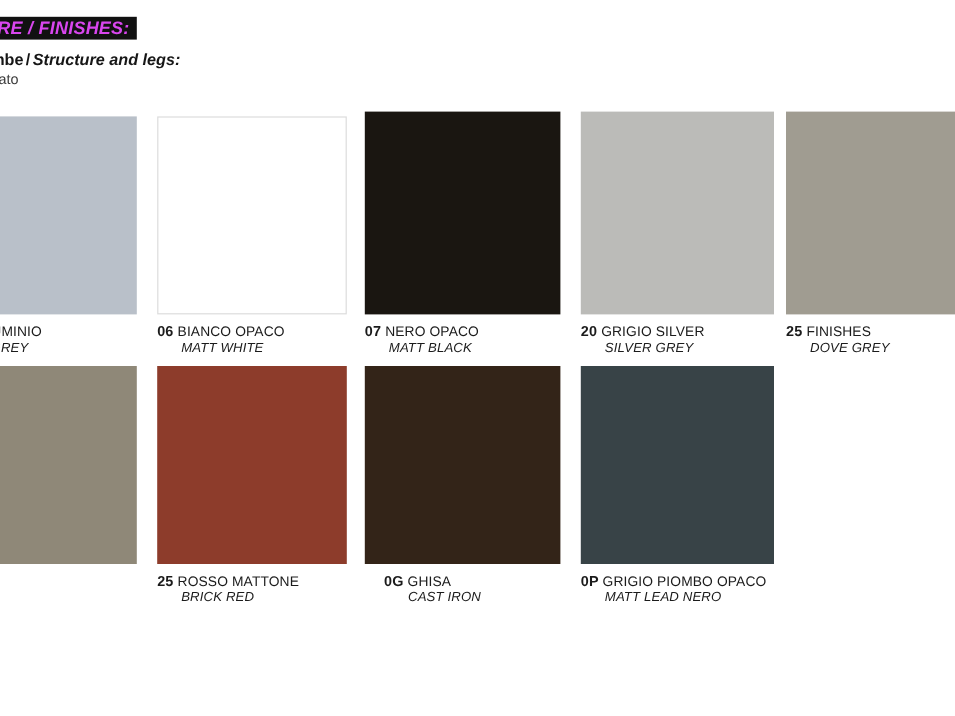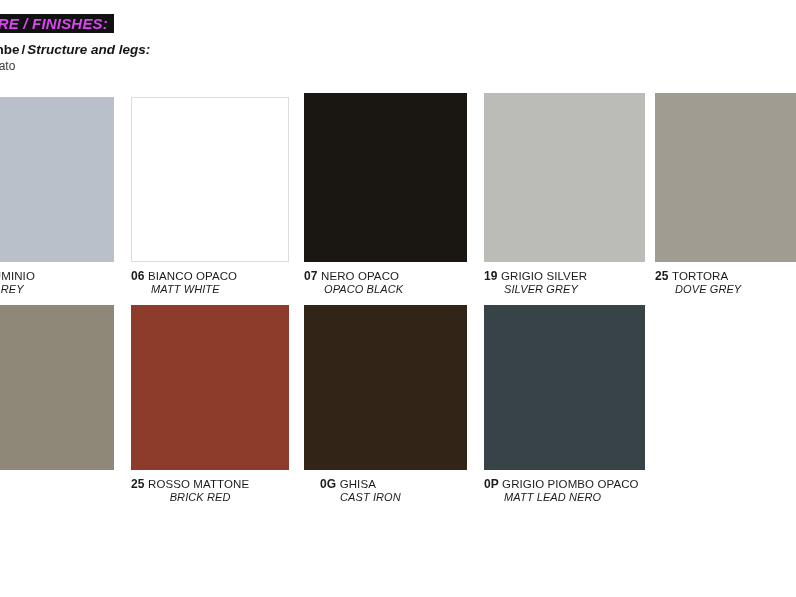--- a/index.html
+++ b/index.html
@@ -143,45 +143,45 @@
     </div>
     <div class="label" style="left: 131px; top: 270px;">
       <div class="label-line1"><span class="label-code">06 </span><span class="label-it">BIANCO OPACO</span></div>
       <div class="label-line2" style="padding-left: 20px;">MATT WHITE</div>
     </div>
     <div class="swatch" style="left: 304px; top: 93px; width: 163px; height: 169px;">
       <div class="swatch-chip sheen" style="background: rgb(26, 22, 17);"></div>
     </div>
     <div class="label" style="left: 304px; top: 270px;">
       <div class="label-line1"><span class="label-code">07 </span><span class="label-it">NERO OPACO</span></div>
-      <div class="label-line2" style="padding-left: 20px;">OPACO BLACK</div>
+      <div class="label-line2" style="padding-left: 20px;">MATT BLACK</div>
     </div>
     <div class="swatch" style="left: 484px; top: 93px; width: 161px; height: 169px;">
       <div class="swatch-chip sheen" style="background: rgb(187, 187, 184);"></div>
     </div>
     <div class="label" style="left: 484px; top: 270px;">
-      <div class="label-line1"><span class="label-code">19 </span><span class="label-it">GRIGIO SILVER</span></div>
+      <div class="label-line1"><span class="label-code">20 </span><span class="label-it">GRIGIO SILVER</span></div>
       <div class="label-line2" style="padding-left: 20px;">SILVER GREY</div>
     </div>
     <div class="swatch" style="left: 655px; top: 93px; width: 160px; height: 169px;">
       <div class="swatch-chip sheen" style="background: rgb(160, 156, 145);"></div>
     </div>
     <div class="label" style="left: 655px; top: 270px;">
-      <div class="label-line1"><span class="label-code">25 </span><span class="label-it">TORTORA</span></div>
+      <div class="label-line1"><span class="label-code">25 </span><span class="label-it">FINISHES</span></div>
       <div class="label-line2" style="padding-left: 20px; text-align: center;">DOVE GREY</div>
     </div>
     <div class="swatch" style="left: -52px; top: 305px; width: 166px; height: 165px;">
       <div class="swatch-chip textured" style="background: rgb(143, 136, 120);"></div>
     </div>
     <div class="swatch" style="left: 131px; top: 305px; width: 158px; height: 165px;">
       <div class="swatch-chip sheen" style="background: rgb(141, 60, 43);"></div>
     </div>
     <div class="label" style="left: 131px; top: 478px;">
       <div class="label-line1"><span class="label-code">25 </span><span class="label-it">ROSSO MATTONE</span></div>
-      <div class="label-line2" style="padding-left: 20px; text-align: center;">BRICK RED</div>
+      <div class="label-line2" style="padding-left: 20px;">BRICK RED</div>
     </div>
     <div class="swatch" style="left: 304px; top: 305px; width: 163px; height: 165px;">
       <div class="swatch-chip sheen" style="background: rgb(51, 36, 24);"></div>
     </div>
     <div class="label" style="left: 320px; top: 478px;">
       <div class="label-line1"><span class="label-code">0G </span><span class="label-it">GHISA</span></div>
       <div class="label-line2" style="padding-left: 20px;">CAST IRON</div>
     </div>
     <div class="swatch" style="left: 484px; top: 305px; width: 161px; height: 165px;">
       <div class="swatch-chip sheen" style="background: rgb(56, 67, 71);"></div>

